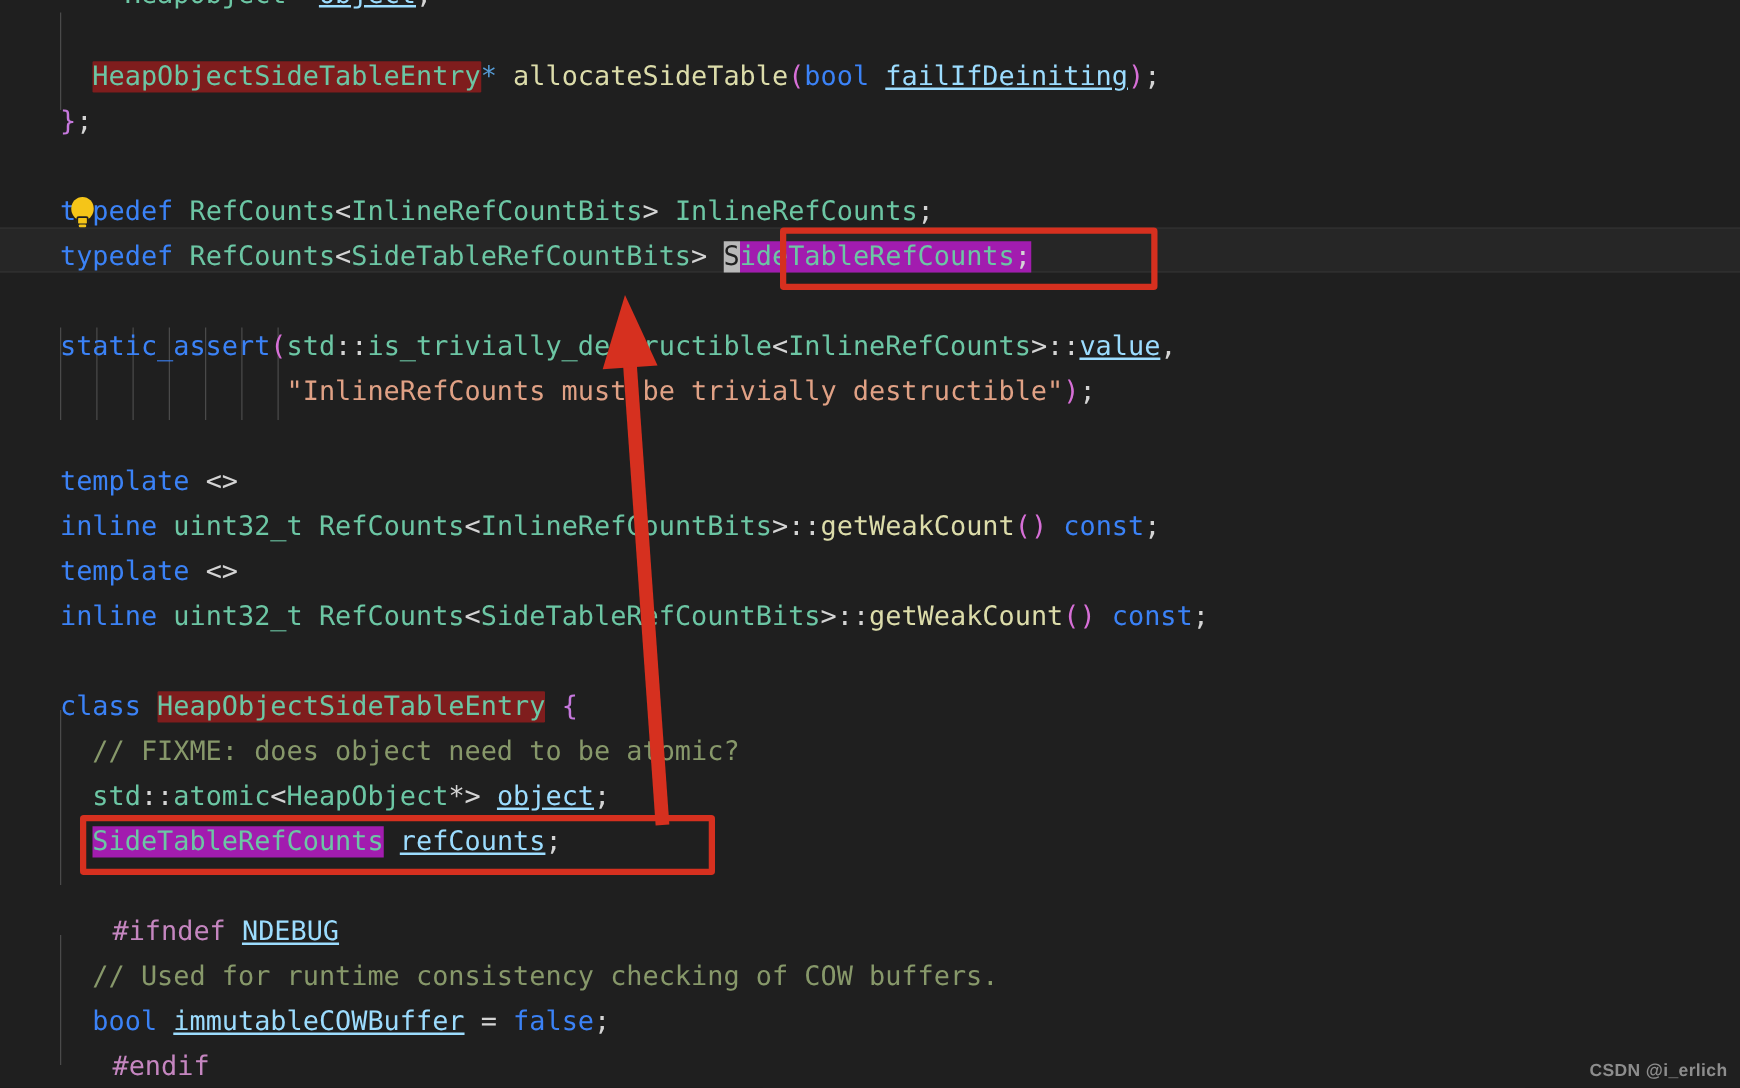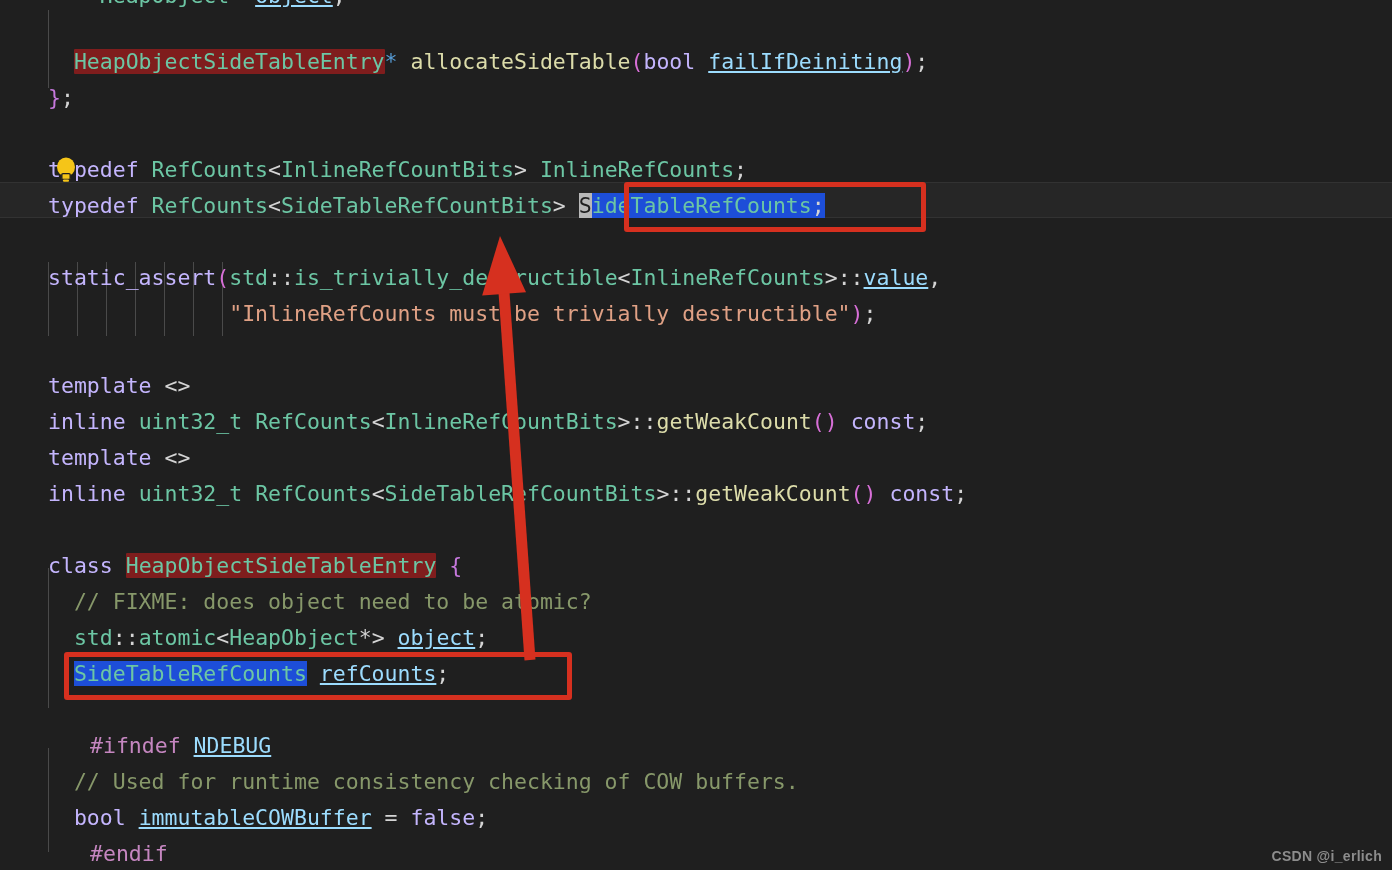--- a/index.html
+++ b/index.html
@@ -27,37 +27,37 @@
     letter-spacing:0px;
   }
   .line{
     position:absolute;
     left:48px;
     height:36px;
     white-space:pre;
   }
   
   .kw      {color:#c678dd;}          
-  .keyw    {color:#c4b5fd;margin-top:12px;}          
+  .keyw    {color:#3b82f6;margin-top:12px;}          
   .type    {color:#6cc6a4;}          
   .fn      {color:#dcdcaa;}          
   .var     {color:#9cdcfe;text-decoration:underline;}          
   .punc    {color:#d4d4d4;}          
   .op      {color:#569cd6;}          
   .str     {color:#e0a185;}          
   .cmt     {color:#87986a;}          
   .prep    {color:#c586c0;margin-left:42px;}          
   .par     {color:#d76fd7;}          
   .ns      {color:#6cc6a4;}
   .white   {color:#d4d4d4;}
 
   
   .occ{background:#7f1d1d;border-radius:1px;}
   
-  .sel{background:#1d4ed8;margin-top:32px;}
+  .sel{background:#a21caf;margin-top:32px;}
   
   .caret{background:#b8b8b8;color:#1f1f1f;}
 
   
   .curline{
     position:absolute;
     left:0;width:1392px;height:36px;
     background:#262626;
     border-top:1px solid #323232;
     border-bottom:1px solid #323232;

